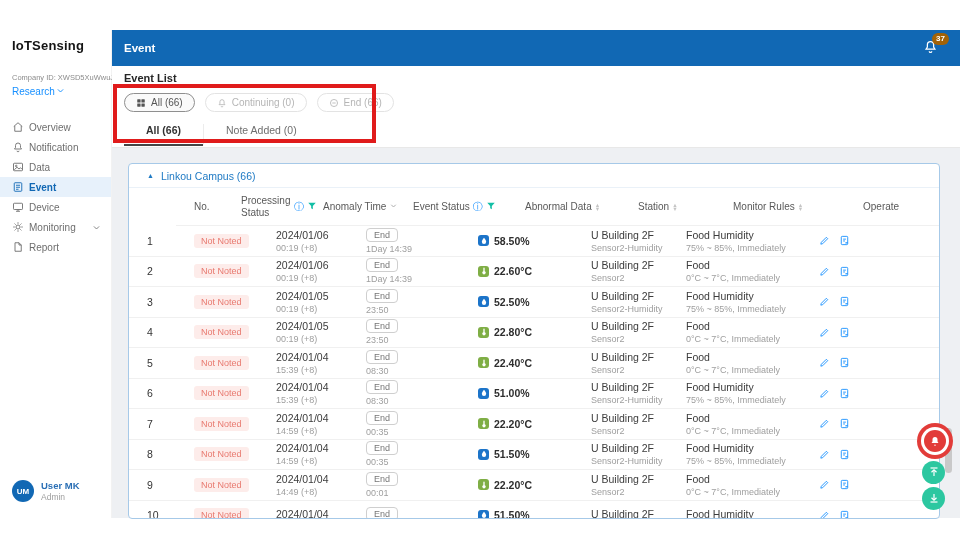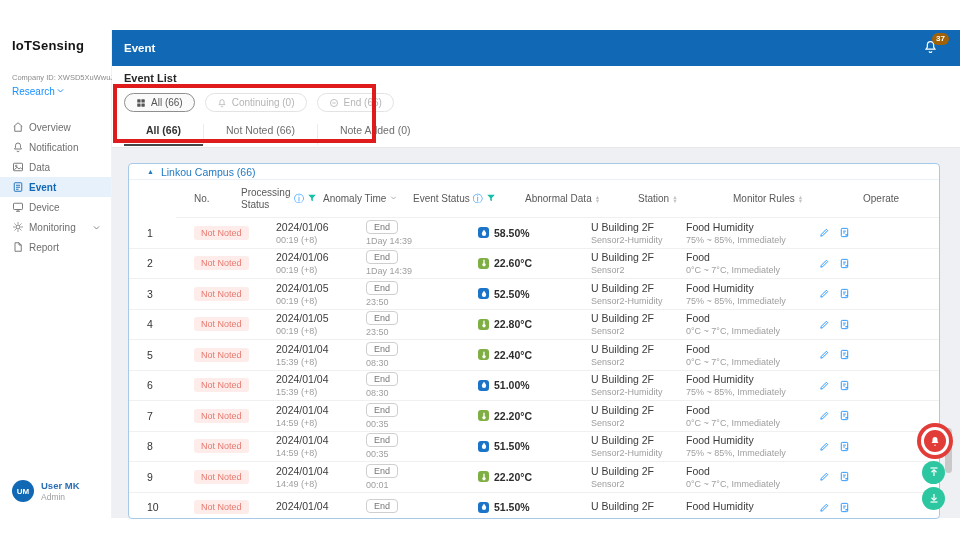--- a/index.html
+++ b/index.html
@@ -35,21 +35,21 @@
   .pills { margin-top:9px; display:flex; align-items:center; }
   .pill { display:inline-flex; align-items:center; gap:5px; height:19px; padding:0 11px; border-radius:10px; font-size:10px; margin-right:10px; background:#fff; border:1px solid #e3e3e3; color:#b5b5b5; cursor:pointer; }
   .pill.selected { border:1.5px solid #8f8f8f; color:#555; background:#fafafa; }
   .tabs { margin-top:12px; display:flex; align-items:flex-end; }
   .tab { font-size:10.5px; color:#6e6e6e; padding:0 22px 8px 22px; border-bottom:2px solid transparent; cursor:pointer; position:relative; }
   .tab + .tab { border-left:1px solid #ececec; }
   .tab.active { color:#333; font-weight:bold; border-bottom-color:#454545; }
 
   
   .table-card { position:absolute; left:16px; top:133px; width:812px; height:356px; background:#fff; border:1px solid #a6c9e8; border-radius:4px; overflow:hidden; }
-  .group-row { height:16px; display:flex; align-items:center; gap:7px; padding-left:18px; color:#1f7ac4; font-size:10.5px; border-bottom:1px solid #eaf1f8; cursor:pointer; }
+  .group-row { height:24px; display:flex; align-items:center; gap:7px; padding-left:18px; color:#1f7ac4; font-size:10.5px; border-bottom:1px solid #eaf1f8; cursor:pointer; }
   .group-caret { font-size:7px; color:#1f7ac4; }
   .grid { display:grid; grid-template-columns:65px 82px 90px 112px 113px 95px 130px 1fr; align-items:center; }
   .thead { height:38px; font-size:10px; color:#595959; border-bottom:1px solid #f0f0f0;margin-left:47px; }
   .thead .cell { display:flex; align-items:center; gap:3px; padding-right:6px; }
   .cell.first { padding-left:18px; }
   .th-wrap { width:52px; line-height:1.15; }
   .info-ico { color:#1890ff; font-size:10px; line-height:1; cursor:pointer; }
   .sort-ud { display:inline-flex; flex-direction:column; line-height:4px; font-size:5.5px; color:#c4c4c4; cursor:pointer; }
   .trow { height:30.5px; border-bottom:1px solid #f0f0f0; font-size:10.5px; color:#333; }
   .trow .cell { padding-right:6px; }
@@ -232,21 +232,20 @@
                 <circle cx="12" cy="12" r="8.5"></circle>
                 <path d="M8 12 H16"></path>
               </svg>
             </span>
     <span class="lbl">End (66)</span>
   </span>
 </div>
       <div class="tabs" id="tabs-mount">
   <span class="tab active">All (66)</span>
 
-  <span class="tab">Not Noted (66)</span>
 
   <span class="tab">Note Added (0)</span>
 </div>
     </section>
 
     <div class="table-card">
       <div class="group-row">
         <span class="group-caret">▲</span>
         <span>Linkou Campus (66)</span>
       </div>

